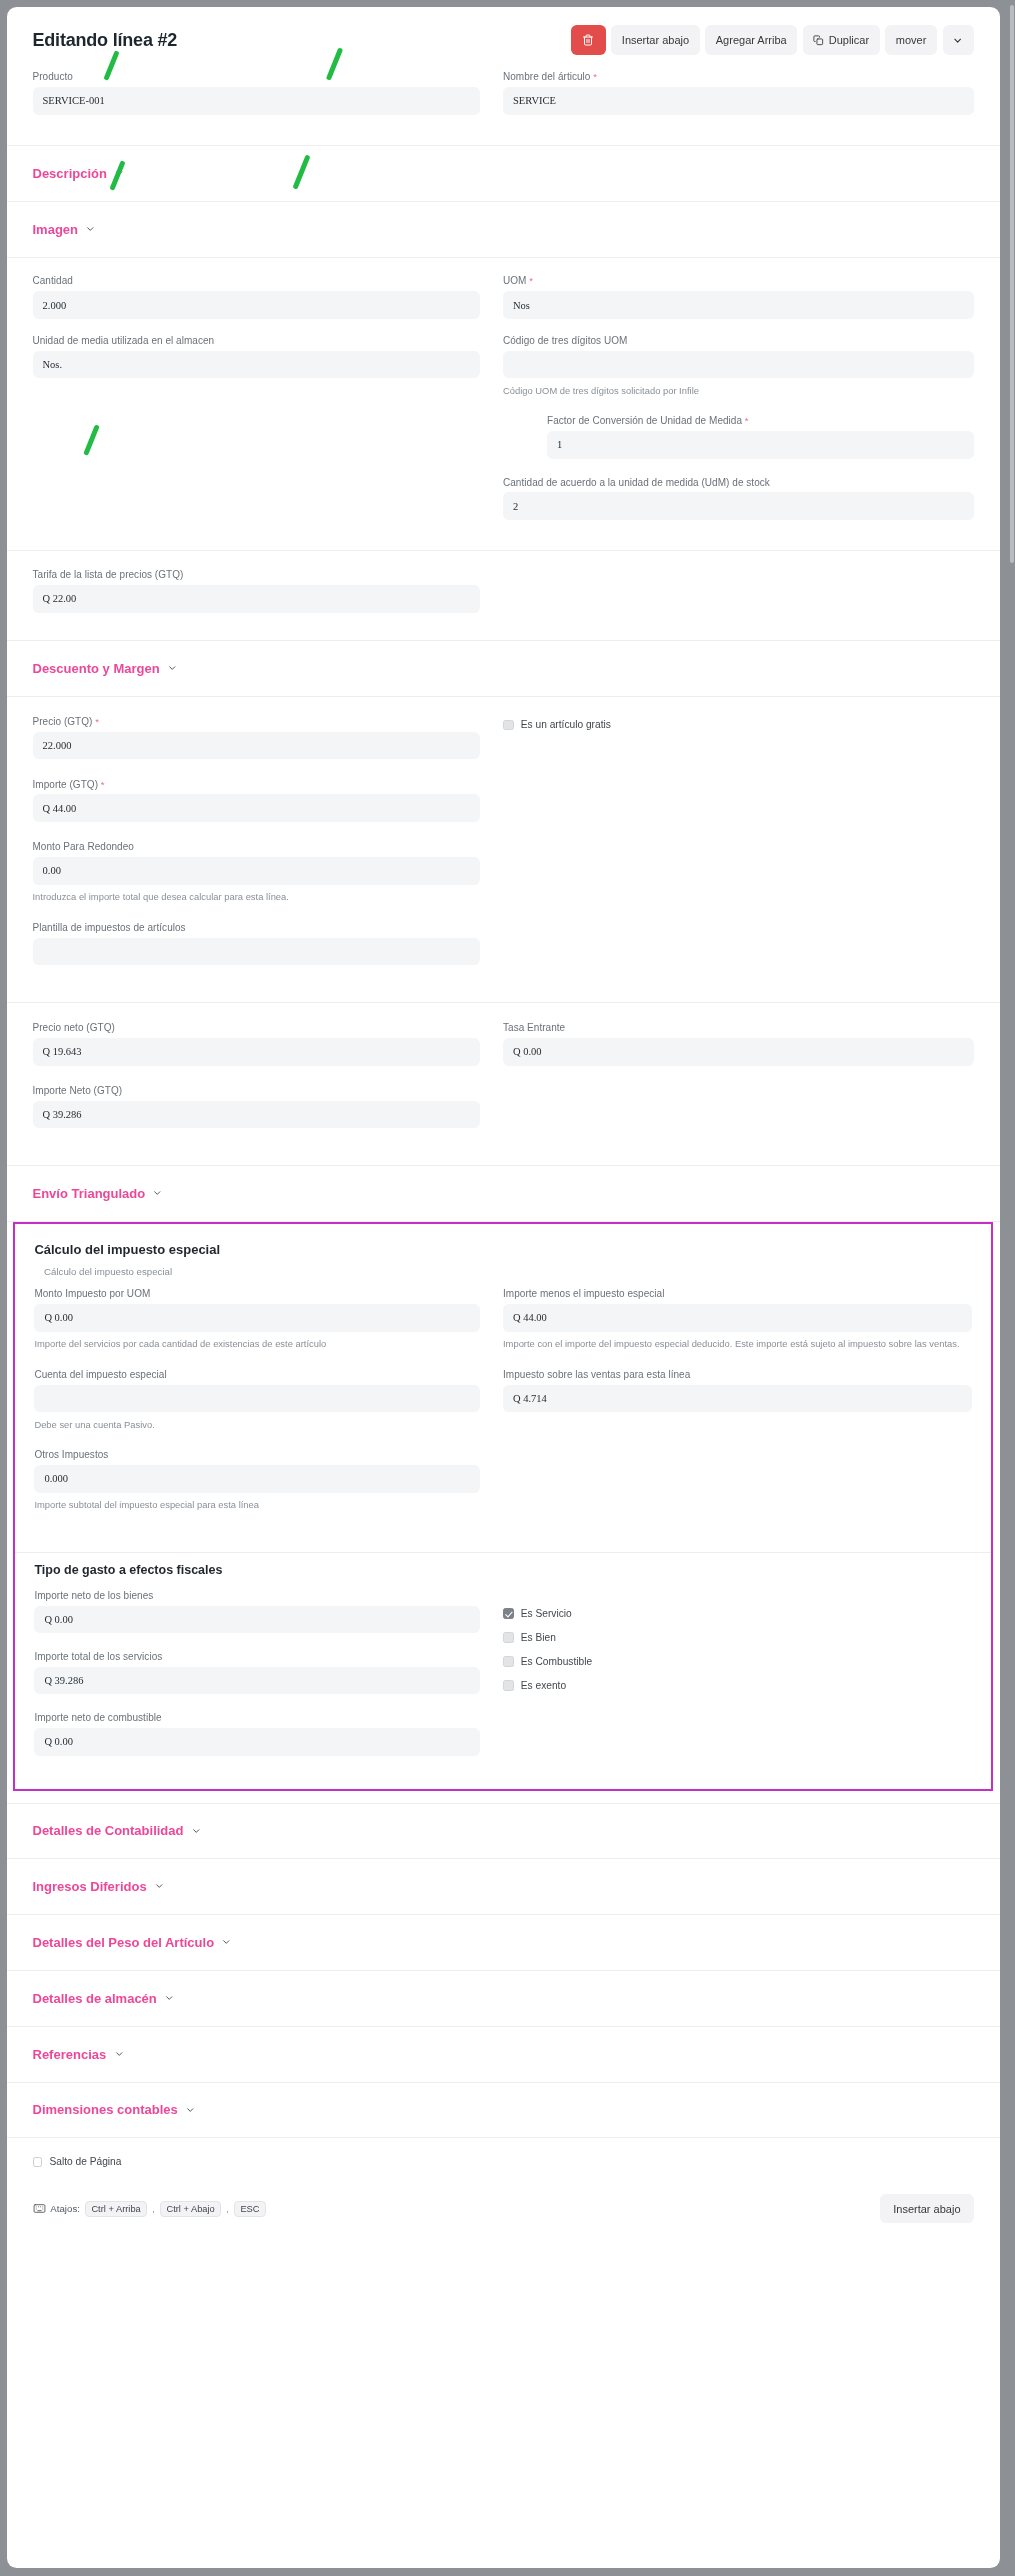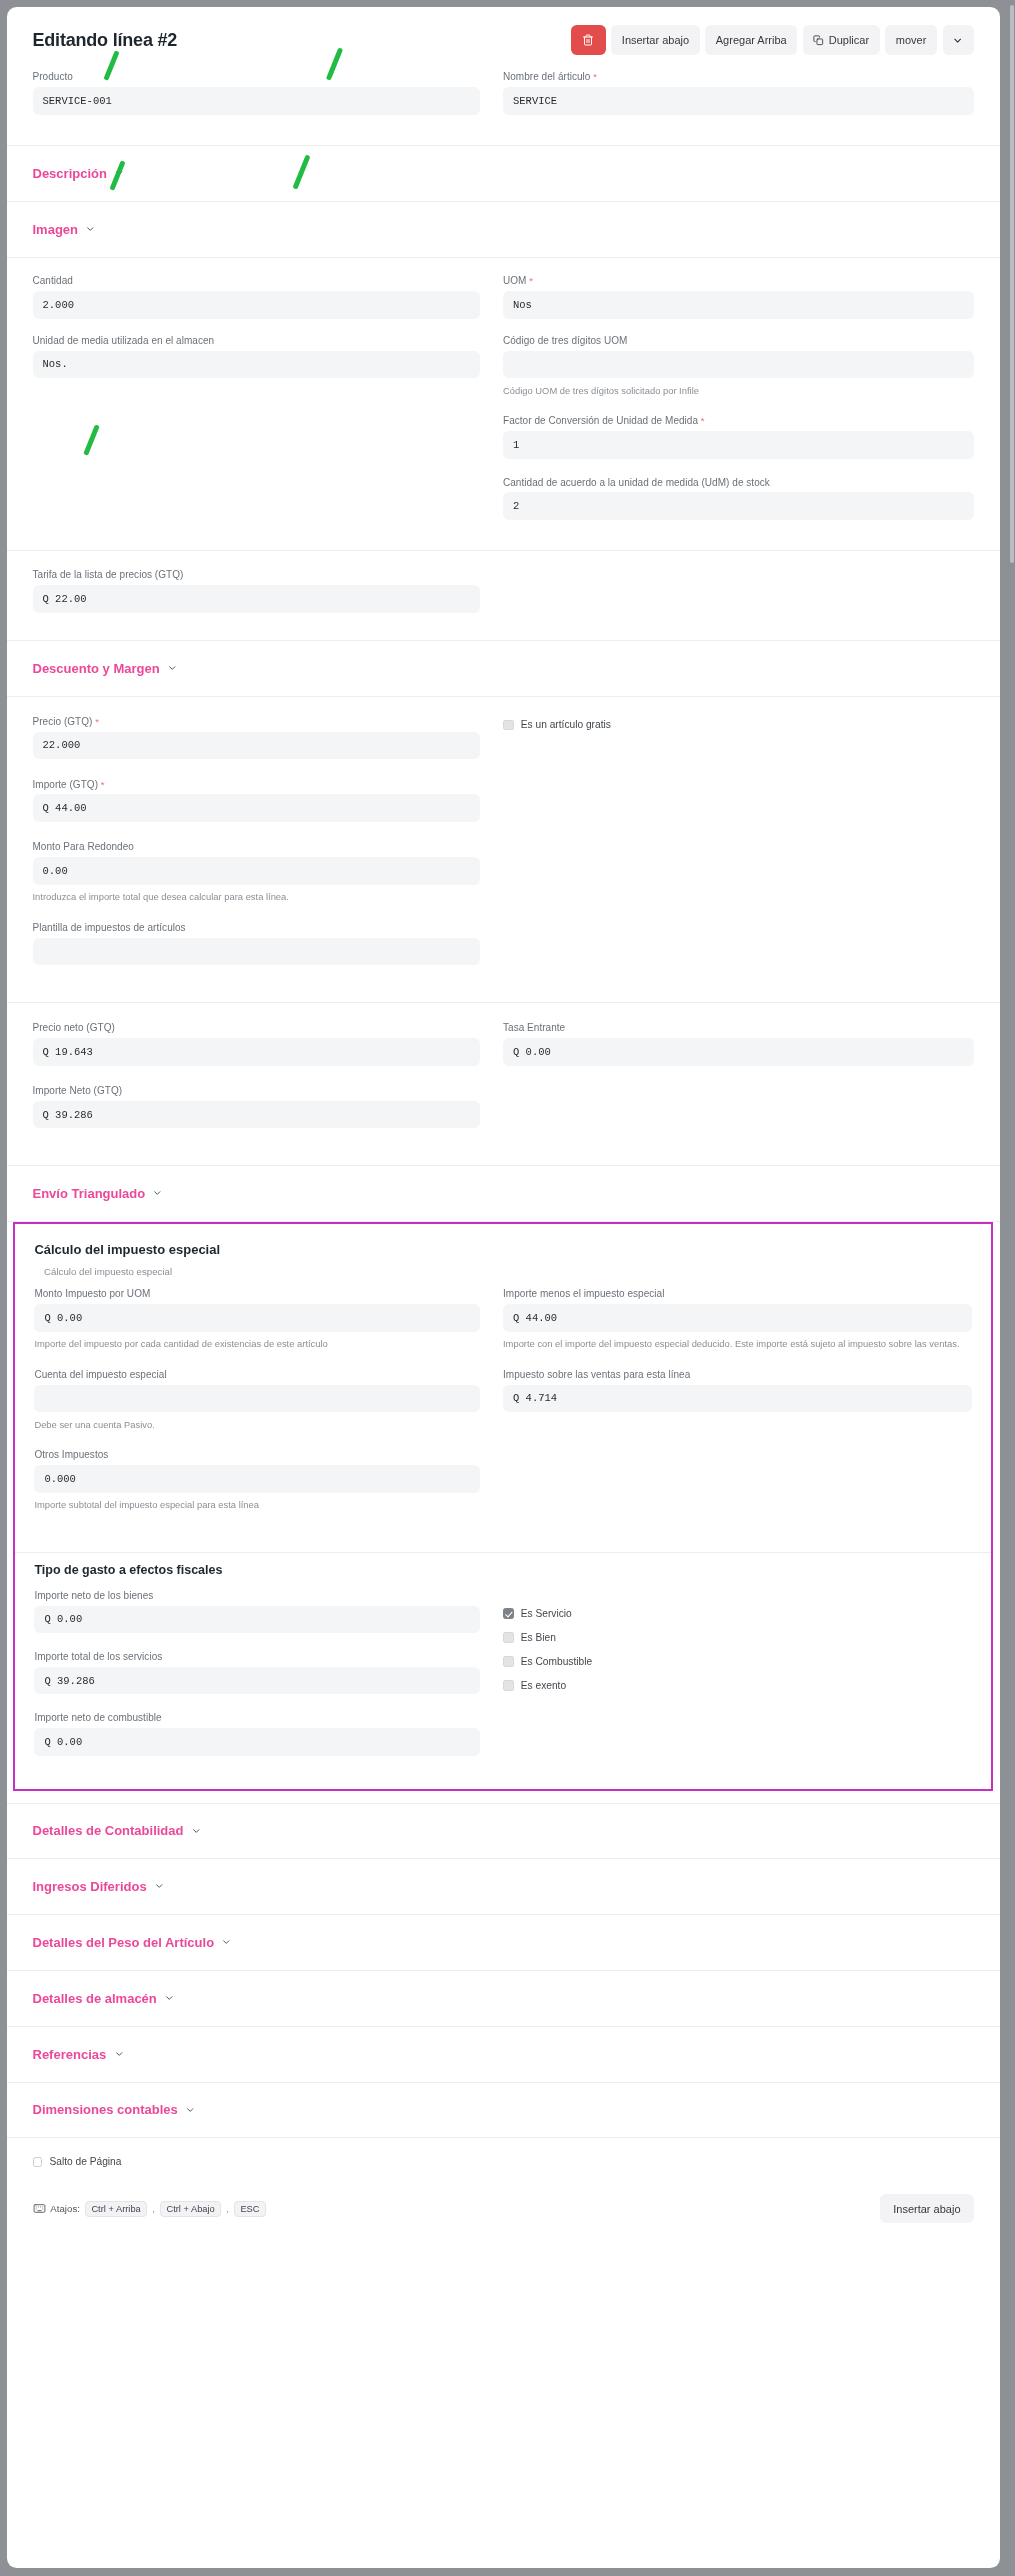--- a/index.html
+++ b/index.html
@@ -146,21 +146,21 @@
     letter-spacing: 0.04px;
   }
   .req { color: #e8707a; font-size: 9.7px; }
   .finput {
     width: 100%;
     height: 27.5px;
     background: #f4f5f6;
     border: 0.8px solid transparent;
     border-radius: 5.7px;
     padding: 0 9px;
-    font-family: Liberation Mono, monospace;
+    font-family: Liberation Serif, serif;
     font-size: 10.5px;
     color: #1f272e;
   }
   .fhelp {
     display: block;
     font-size: 9.4px;
     color: #8a9096;
     margin-top: 5.7px;
     line-height: 1.45;
   }
@@ -387,21 +387,21 @@
         <div class="col right">
           <div class="field">
             <label class="flabel"><span>UOM</span><span class="req"> *</span></label>
             <input class="finput" value="Nos" style="">
           </div>
           <div class="field">
             <label class="flabel">Código de tres dígitos UOM</label>
             <input class="finput" value="" style="">
             <span class="fhelp">Código UOM de tres dígitos solicitado por Infile</span>
           </div>
-          <div class="field" style="margin-top:18px;">
+          <div class="field" style="margin-top:18px;margin-left:44px;">
             <label class="flabel"><span>Factor de Conversión de Unidad de Medida</span><span class="req"> *</span></label>
             <input class="finput" value="1" style="">
           </div>
           <div class="field" style="margin-top:18px;">
             <label class="flabel">Cantidad de acuerdo a la unidad de medida (UdM) de stock</label>
             <input class="finput" value="2" style="">
           </div>
         </div>
       </div>
       <div style="height:14.5px;"></div>
@@ -501,21 +501,21 @@
       <div class="hl-inner">
         <div class="hl-title">Cálculo del impuesto especial</div>
         <div class="hl-sub">Cálculo del impuesto especial</div>
 
         <div class="hl-body">
           <div class="grid2">
             <div class="col">
               <div class="field">
                 <label class="flabel">Monto Impuesto por UOM</label>
                 <input class="finput" value="Q 0.00" style="">
-                <span class="fhelp">Importe del impuesto por cada cantidad de existencias de este artículo</span>
+                <span class="fhelp">Importe del servicios por cada cantidad de existencias de este artículo</span>
               </div>
               <div class="field" style="margin-top:18px;">
                 <label class="flabel">Cuenta del impuesto especial</label>
                 <input class="finput" value="" style="">
                 <span class="fhelp">Debe ser una cuenta Pasivo.</span>
               </div>
               <div class="field" style="margin-top:18px;">
                 <label class="flabel">Otros Impuestos</label>
                 <input class="finput" value="0.000" style="">
                 <span class="fhelp">Importe subtotal del impuesto especial para esta línea</span>

